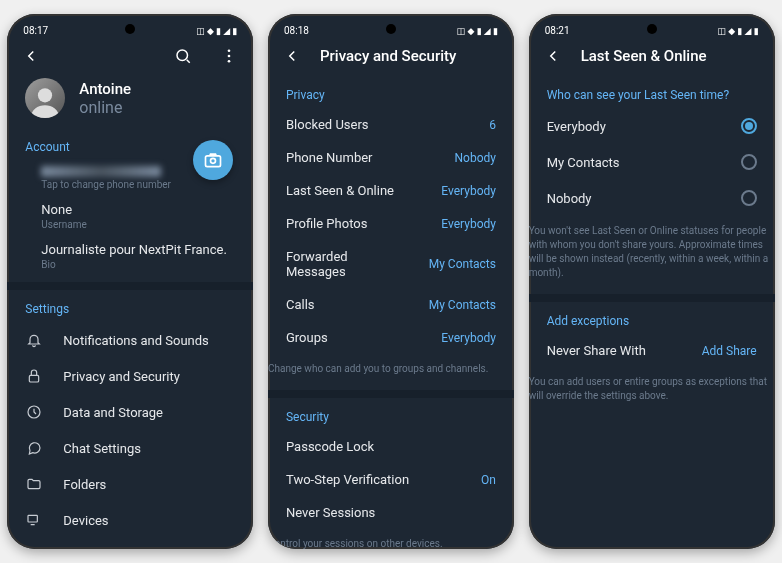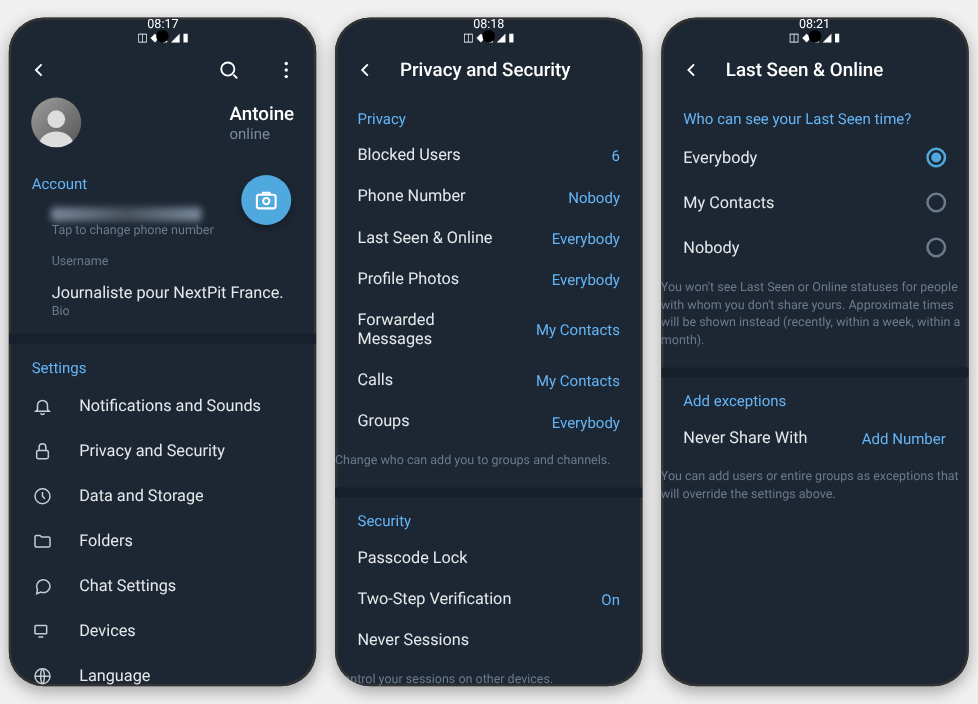--- a/index.html
+++ b/index.html
@@ -22,25 +22,24 @@
     position: relative;
     box-shadow: 0 4px 12px rgba(0,0,0,0.3), inset 0 0 0 2px #333;
     color: #e6e8eb;
     display: flex;
     flex-direction: column;
   }
   .statusbar {
     height: 22px;
     display: flex;
     justify-content: space-between;
-    align-items: center;
+    align-items: flex-end;
     padding: 0 16px;
     font-size: 10px;
     color: #fff;
-    flex-direction: column;
   }
   .statusbar .icons { display: flex; gap: 3px; align-items: center; font-size: 9px; }
   .notch {
     position: absolute;
     top: 10px;
     left: 50%;
     transform: translateX(-50%);
     width: 10px;
     height: 10px;
     background: #000;
@@ -66,35 +65,34 @@
     align-items: center;
     justify-content: center;
     color: #fff;
     cursor: pointer;
   }
   .profile-header {
     display: flex;
     align-items: center;
     gap: 14px;
     padding: 2px 18px 10px;
-    justify-content: space-between;
   }
   .avatar {
     width: 40px;
     height: 40px;
     border-radius: 50%;
     background: linear-gradient(135deg, #9e9e9e, #555);
     overflow: hidden;
     display: flex;
     align-items: flex-end;
     justify-content: center;
   }
   .avatar svg { width: 34px; height: 34px; }
   .profile-name { font-size: 15px; font-weight: 500; color: #fff; }
-  .profile-status { font-size: 12px; color: #7a8a9e; }
+  .profile-status { font-size: 16px; color: #7a8a9e; }
   .fab {
     position: absolute;
     right: 20px;
     top: 126px;
     width: 40px;
     height: 40px;
     border-radius: 50%;
     background: #4fa8de;
     display: flex;
     align-items: center;
@@ -214,20 +212,21 @@
         <path d="M8 7l1-2h6l1 2"></path>
       </svg>
   </div>
   <div class="content">
     <div class="section-header">Account</div>
     <div class="field">
       <div class="blurred"></div>
       <div class="secondary">Tap to change phone number</div>
     </div>
     <div class="field">
+      <div class="primary">None</div>
       <div class="secondary">Username</div>
     </div>
     <div class="field">
       <div class="primary">Journaliste pour NextPit France.</div>
       <div class="secondary">Bio</div>
     </div>
     <div class="divider"></div>
     <div class="section-header">Settings</div>
     <div class="row">
       <span class="row-icon">
@@ -251,32 +250,32 @@
           <svg viewBox="0 0 24 24" width="16" height="16" fill="none" stroke="currentColor" stroke-width="1.8">
             <circle cx="12" cy="12" r="9"></circle>
             <path d="M12 7v5l3 3"></path>
           </svg>
         </span>
       <span class="label">Data and Storage</span>
     </div>
     <div class="row">
       <span class="row-icon">
           <svg viewBox="0 0 24 24" width="16" height="16" fill="none" stroke="currentColor" stroke-width="1.8">
+            <path d="M21 12a8 8 0 01-11 7l-5 2 1-5a8 8 0 1115-4z"></path>
+          </svg>
+        </span>
+      <span class="label">Chat Settings</span>
+    </div>
+    <div class="row">
+      <span class="row-icon">
+          <svg viewBox="0 0 24 24" width="16" height="16" fill="none" stroke="currentColor" stroke-width="1.8">
             <path d="M3 7a2 2 0 012-2h4l2 2h8a2 2 0 012 2v8a2 2 0 01-2 2H5a2 2 0 01-2-2V7z"></path>
           </svg>
         </span>
       <span class="label">Folders</span>
-    </div>
-    <div class="row">
-      <span class="row-icon">
-          <svg viewBox="0 0 24 24" width="16" height="16" fill="none" stroke="currentColor" stroke-width="1.8">
-            <path d="M21 12a8 8 0 01-11 7l-5 2 1-5a8 8 0 1115-4z"></path>
-          </svg>
-        </span>
-      <span class="label">Chat Settings</span>
     </div>
     <div class="row">
       <span class="row-icon">
           <svg viewBox="0 0 24 24" width="16" height="16" fill="none" stroke="currentColor" stroke-width="1.8">
             <rect x="3" y="5" width="14" height="10" rx="1"></rect>
             <path d="M7 19h6"></path>
           </svg>
         </span>
       <span class="label">Devices</span>
     </div>
@@ -382,17 +381,17 @@
     </div>
     <div class="radio-row">
       <span>Nobody</span>
       <span class="radio"></span>
     </div>
     <div class="hint">You won't see Last Seen or Online statuses for people with whom you don't share yours. Approximate times will be shown instead (recently, within a week, within a month).</div>
     <div class="divider"></div>
     <div class="section-header">Add exceptions</div>
     <div class="row noicon">
       <span class="label">Never Share With</span>
-      <span class="value">Add Number</span>
+      <span class="value">Add Share</span>
     </div>
     <div class="hint">You can add users or entire groups as exceptions that will override the settings above.</div>
   </div>
 </div>
 
 </body></html>

